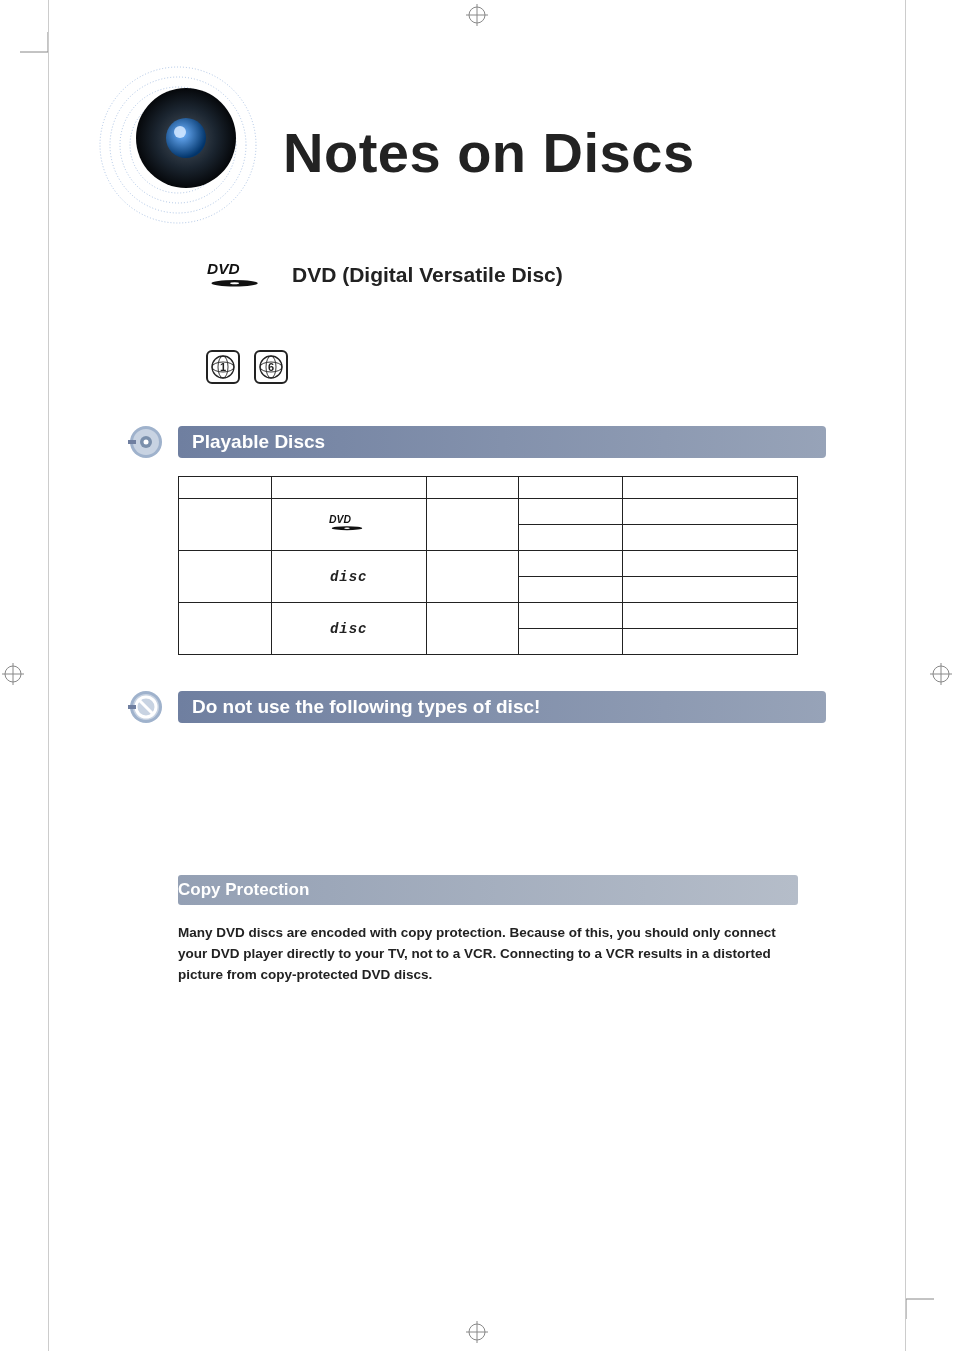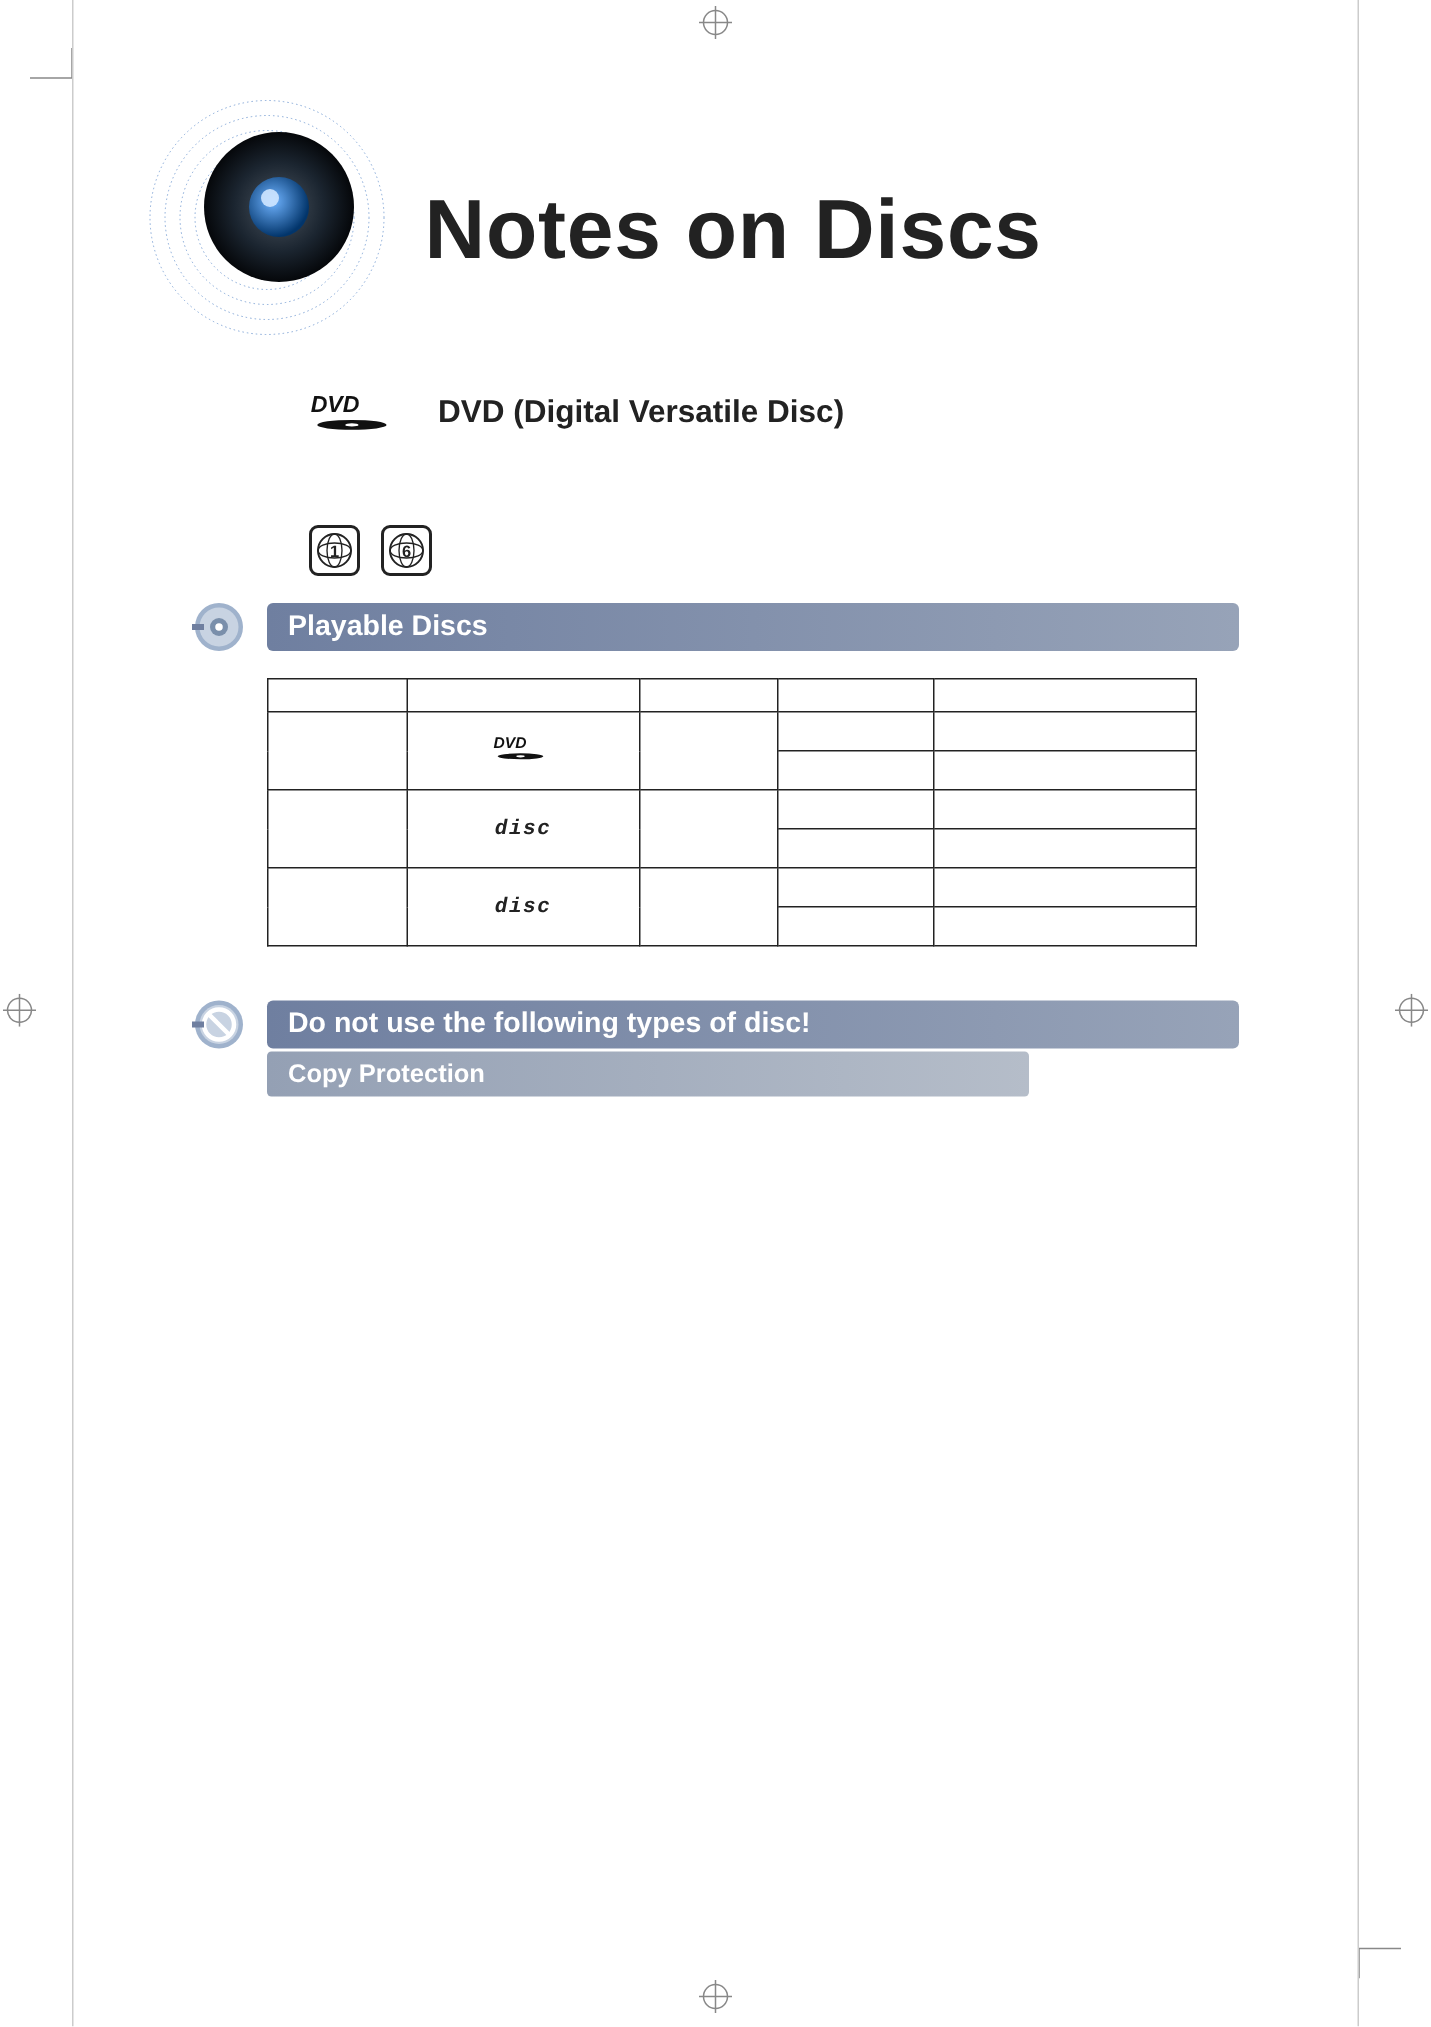--- a/index.html
+++ b/index.html
@@ -72,21 +72,21 @@
     gap:14px;
   }
   .region-badge {
     width:34px; height:34px;
     border:2px solid #222;
     border-radius:6px;
     display:flex; align-items:center; justify-content:center;
   }
 
   .section-bar {
-    margin-top:16px;
+    margin-top:40px;
     display:flex;
     align-items:center;
     gap:14px;
   }
   .section-icon {
     width:36px; height:36px;
     flex:0 0 36px;
   }
   .section-bar .bar {
     flex:1;
@@ -126,27 +126,27 @@
     font-family: "Courier New", monospace;
     font-style:italic;
     font-weight:700;
     font-size:14px;
     letter-spacing:1px;
   }
 
   .section-bar.section2 { margin-top:34px;justify-content:space-between; }
 
   .sub-bar {
+    margin-top:150px;
     margin-left:50px;
     height:30px;
-    width:508px;
+    width:620px;
     background:linear-gradient(to right, #94a0b4, #b5bdc9);
     border-radius:3px;
     display:flex; align-items:center;
-    padding-left:14px;
     color:#fff;
     font-weight:700;
     font-size:17px;
   }
 
   .body-para {
     margin-top:18px;
     margin-left:50px;
     width:620px;
     font-size:13.5px;
@@ -335,14 +335,15 @@
       <circle cx="18" cy="18" r="16" fill="#9fb2cc"></circle>
       <circle cx="18" cy="18" r="13" fill="#c8d3e2"></circle>
       <circle cx="18" cy="18" r="10" fill="none" stroke="#fff" stroke-width="3"></circle>
       <line x1="11" y1="11" x2="25" y2="25" stroke="#fff" stroke-width="3"></line>
       <rect x="0" y="16" width="8" height="4" fill="#6f7fa0"></rect>
     </svg>
     <div class="bar">Do not use the following types of disc!</div>
   </div>
 
   <div class="sub-bar">Copy Protection</div>
+  <p class="body-para">Many DVD discs are encoded with copy protection. Because of this, you should only connect your DVD player directly to your TV, not to a VCR. Connecting to a VCR results in a distorted picture from copy-protected DVD discs.</p>
 
 </div>
 
 </body></html>

